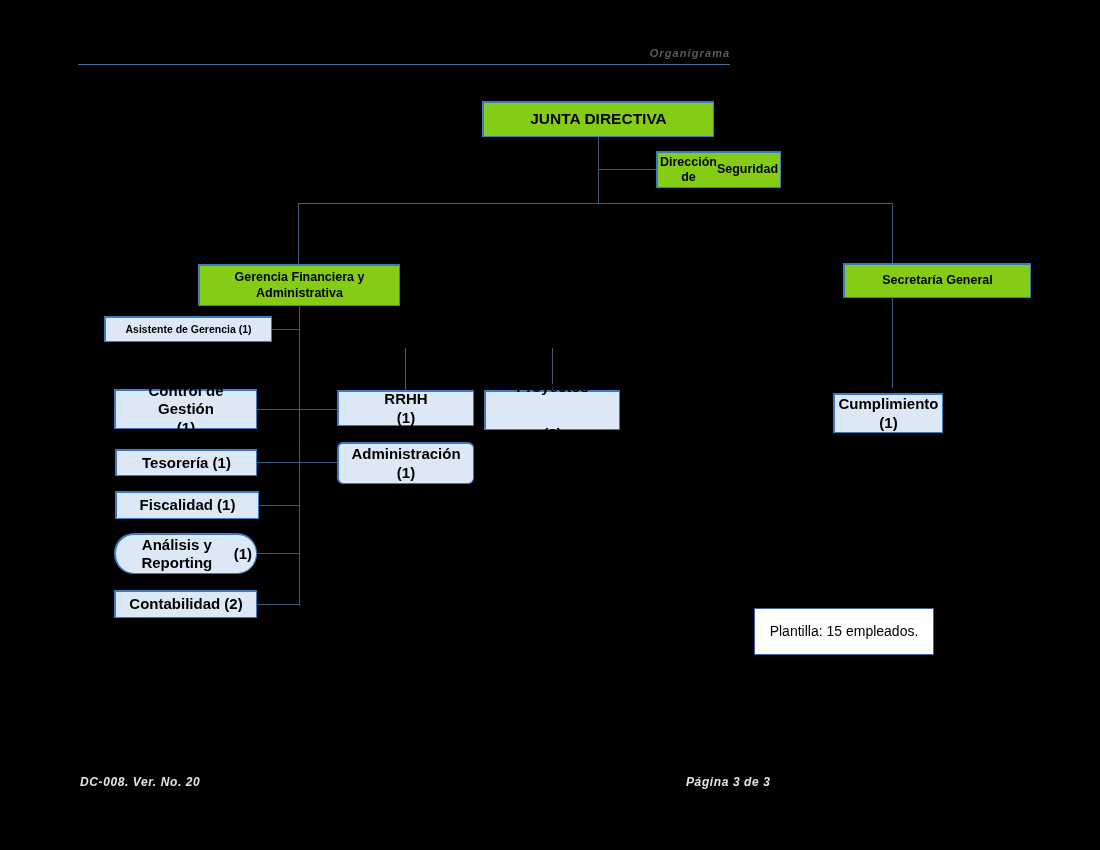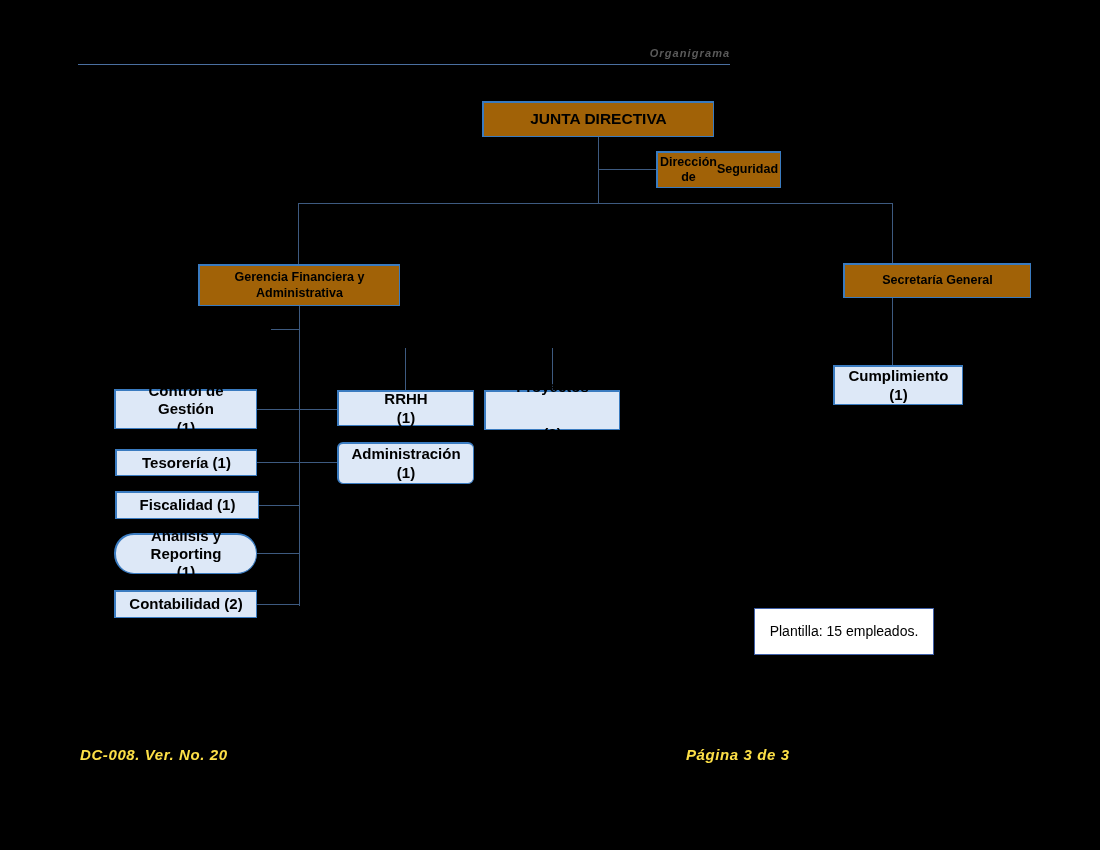--- a/index.html
+++ b/index.html
@@ -34,44 +34,44 @@
     left: 78px;
     top: 64px;
     width: 652px;
     height: 1px;
     background: #4a6fa0;
   }
 
   
   .ftr {
     position: absolute;
-    top: 746px;
-    color: #fde047;
+    top: 775px;
+    color: #e5e5e5;
     font-style: italic;
-    font-size: 15px;
+    font-size: 12px;
     font-weight: bold;
     letter-spacing: .6px;
     white-space: nowrap;
   }
   .ftr-left  { left: 80px; }
   .ftr-right { left: 686px; }
 
   
   .ln {
     position: absolute;
     background: #3d5a80;
   }
   .ln.h { height: 1px; }
   .ln.v { width: 1px; }
 
   
   .box {
     position: absolute;
     box-sizing: border-box;
-    background: #a16207;
+    background: #84cc16;
     border: 1px solid #3a7bc0;
     border-left-width: 2px;
     border-top-width: 2px;
     display: flex;
     align-items: center;
     justify-content: center;
     text-align: center;
     color: #000000;
     font-weight: bold;
     line-height: 1.22;
@@ -135,20 +135,23 @@
 
   <div class="box f13" style="left:198px; top:264px; width:202px; height:42px; flex-direction:column;">
     <span>Gerencia Financiera y</span>
     <span>Administrativa</span>
   </div>
 
   <div class="box f13" style="left:799px; top:263px; width:188px; height:35px;margin-left:44px;">
     <span>Secretaría General</span>
   </div>
 
+  <div class="box pale f11" style="left:104px; top:316px; width:168px; height:26px;">
+    <span>Asistente de Gerencia (1)</span>
+  </div>
 
   <div class="box pale f12" style="left:114px; top:389px; width:143px; height:40px; flex-direction:column;">
     <span>Control de Gestión</span>
     <span>(1)</span>
   </div>
 
   <div class="box pale f12" style="left:337px; top:390px; width:137px; height:36px; flex-direction:column;text-align:center;">
     <span>RRHH</span>
     <span>(1)</span>
   </div>
@@ -164,30 +167,30 @@
 
   <div class="box pale f12" style="left:337px; top:442px; width:137px; height:42px; flex-direction:column;border-radius:6px;">
     <span>Administración</span>
     <span>(1)</span>
   </div>
 
   <div class="box pale f12" style="left:115px; top:491px; width:144px; height:28px;">
     <span>Fiscalidad (1)</span>
   </div>
 
-  <div class="box pale f12" style="left:114px; top:533px; width:143px; height:41px; flex-direction:column;border-radius:20px;">
+  <div class="box pale f12" style="left:114px; top:533px; width:143px; height:41px; flex-direction:row;border-radius:20px;">
     <span>Análisis y Reporting</span>
     <span>(1)</span>
   </div>
 
   <div class="box pale f12" style="left:114px; top:590px; width:143px; height:28px;">
     <span>Contabilidad (2)</span>
   </div>
 
-  <div class="box pale f12" style="left:833px; top:365px; width:130px; height:40px; flex-direction:column;">
+  <div class="box pale f12" style="left:833px; top:393px; width:110px; height:40px; flex-direction:column;">
     <span>Cumplimiento</span>
     <span>(1)</span>
   </div>
 
   <div class="box white f14n" style="left:754px; top:608px; width:180px; height:47px;">
     <span>Plantilla: 15 empleados.</span>
   </div>
 
   <div class="ftr ftr-left">DC-008. Ver. No. 20</div>
   <div class="ftr ftr-right">Página 3 de 3</div>

